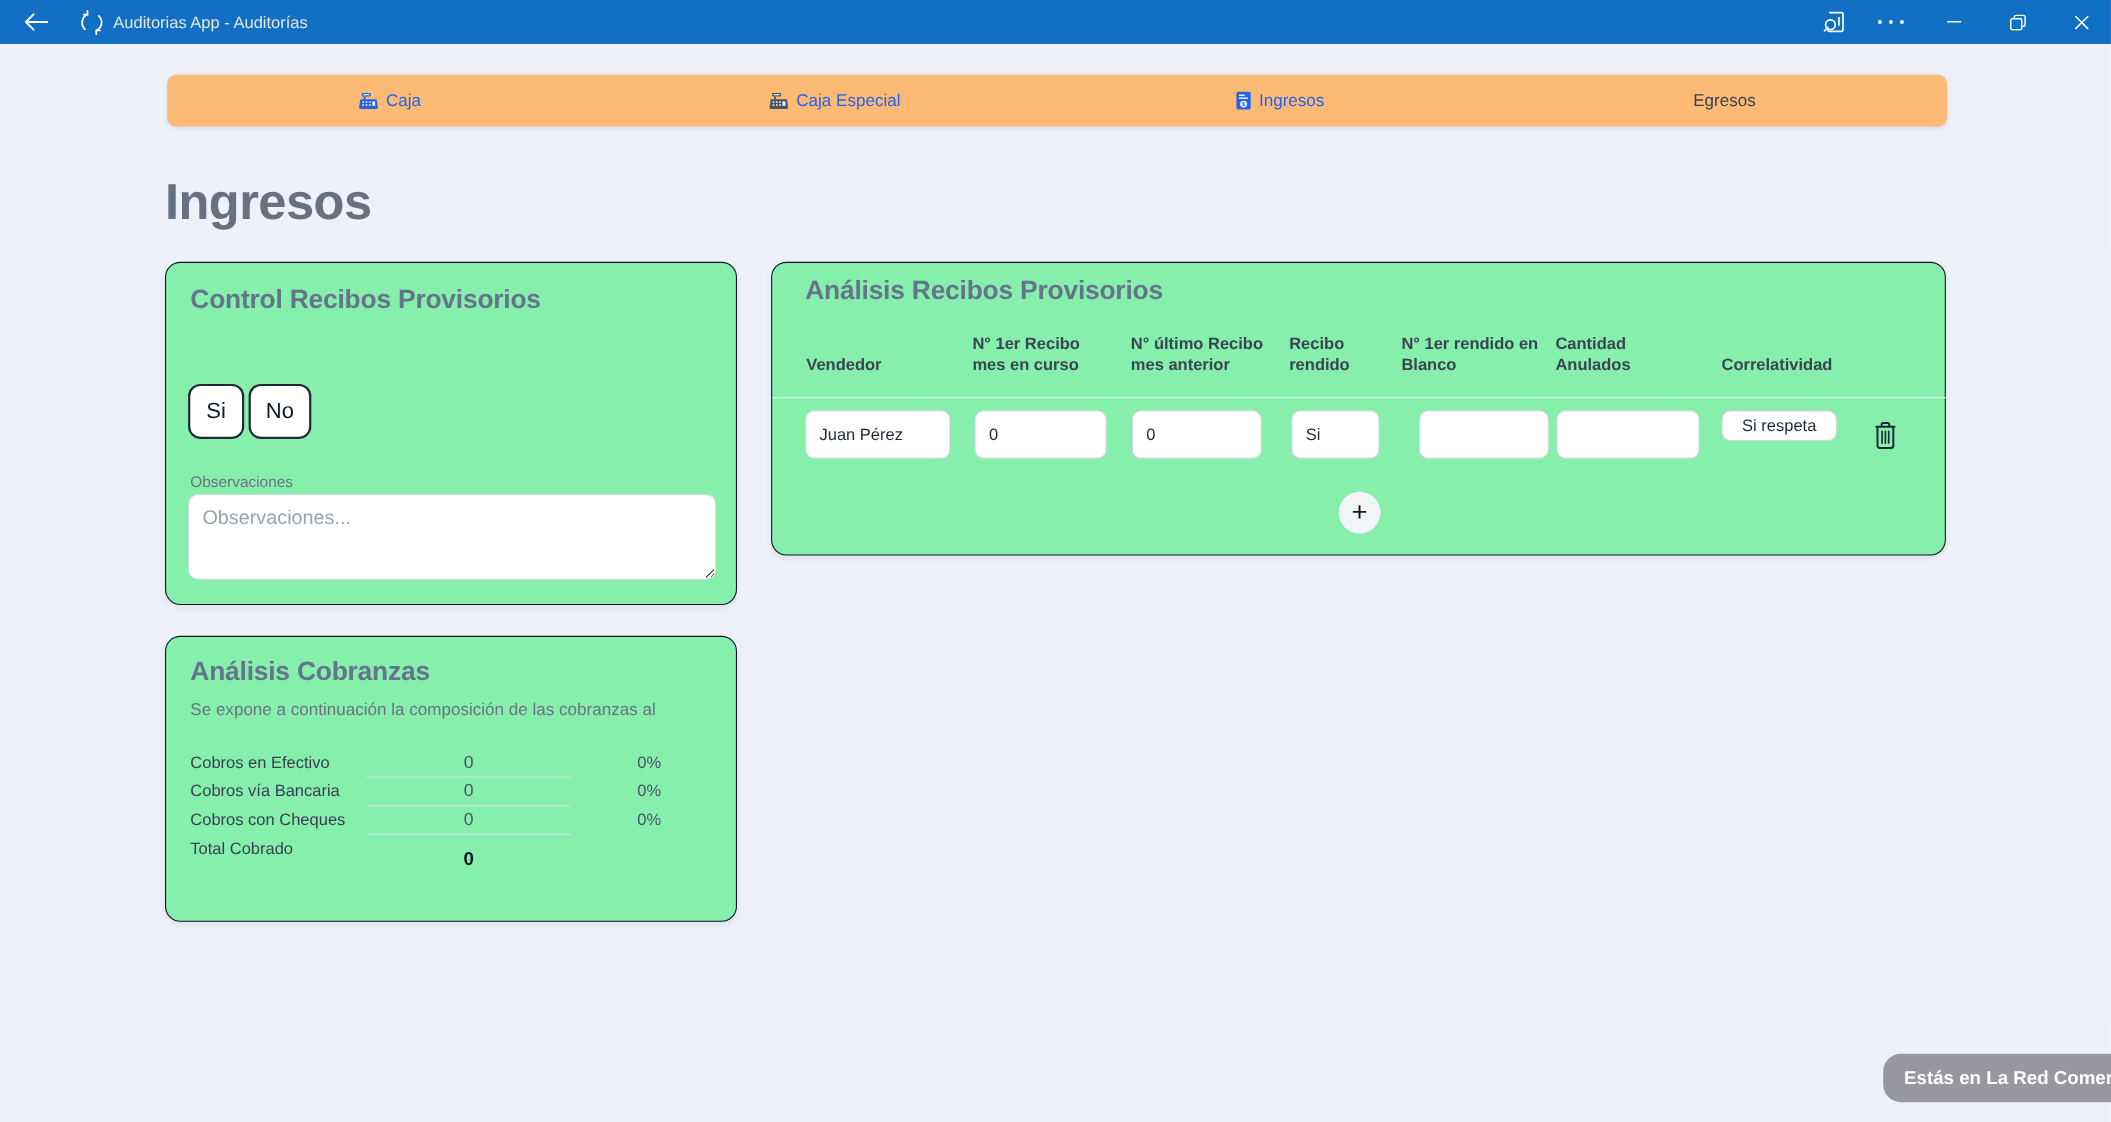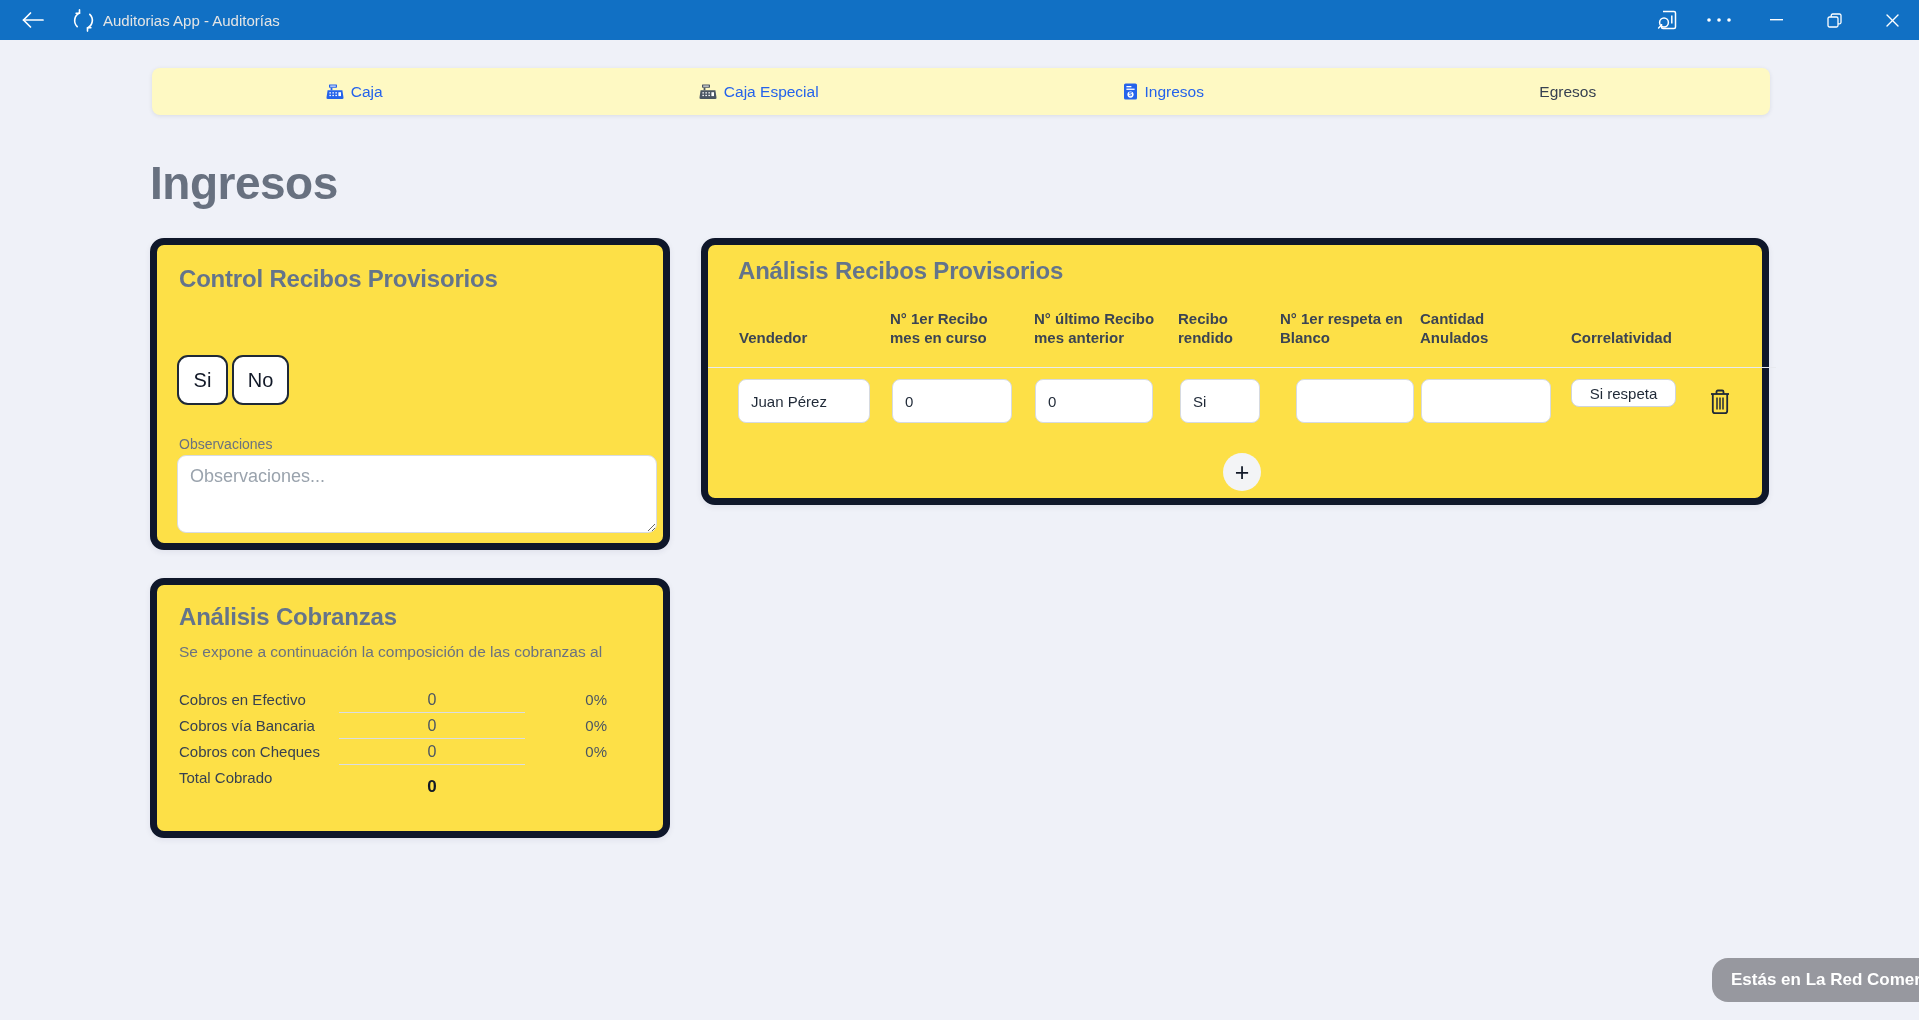--- a/index.html
+++ b/index.html
@@ -13,31 +13,31 @@
   .tb-back { left:10px; }
   .tb-refresh { left:60px; }
   .tb-title { position:absolute; left:103px; top:0; height:40px; display:flex; align-items:center; font-size:15px; color:#e5e5e5; }
   .tb-search { left:1644px; }
   .tb-ellipsis { left:1696px; }
   .tb-min { left:1753px; }
   .tb-restore { left:1811px; }
   .tb-close { left:1869px; }
 
   
-  .navcard { position:absolute; left:152px; top:68px; width:1618px; height:47px; background:#fef9c3; border-radius:8px;
+  .navcard { position:absolute; left:152px; top:68px; width:1618px; height:47px; background:#fdba74; border-radius:8px;
              box-shadow:0 1px 4px rgba(30,35,70,.10); display:flex; }
   .navtab { flex:1 1 0; display:flex; align-items:center; justify-content:center; gap:7px; font-size:15.5px; font-weight:500; cursor:pointer; }
   .navtab .lbl-blue { color:#2563eb; }
   .navtab .lbl-dark { color:#374151; }
 
   
   .h1 { position:absolute; left:150px; top:156px; font-size:46px; font-weight:800; color:#687180; letter-spacing:-0.5px; }
 
   
-  .card { position:absolute; background:#fde047; border:7px solid #0f172a; border-radius:14px; box-shadow:0 2px 6px rgba(30,35,70,.07);text-decoration:underline; }
+  .card { position:absolute; background:#86efac; border:1px solid #0f172a; border-radius:14px; box-shadow:0 2px 6px rgba(30,35,70,.07);text-decoration:underline; }
   .card-control   { left:150px; top:238px; width:520px; height:312px; }
   .card-recibos   { left:701px; top:238px; width:1068px; height:267px; }
   .card-cobranzas { left:150px; top:578px; width:520px; height:260px; }
   .card-title { font-size:24px; font-weight:700; color:#64748b; letter-spacing:-0.2px; }
 
   
   .card-control .card-title { position:absolute; left:22px; top:20px; }
   .ctl-question { position:absolute; left:22px; top:60px; width:476px; font-size:16px; line-height:22px; color:#6b7280; }
   .yn-btn { position:absolute; top:110px; height:50px; background:#fff; border:2px solid #1f2937; border-radius:11px;
             font-family:"Liberation Sans",sans-serif; font-size:20px; color:#111827; cursor:pointer; }
@@ -217,21 +217,21 @@
     <div class="card-title">Análisis Recibos Provisorios</div>
 
     <div class="thead">
       <div class="th" style="left:31px;">Vendedor</div>
       <div class="th" style="left:182px;">N° 1er Recibo
 mes en curso</div>
       <div class="th" style="left:326px;">N° último Recibo
 mes anterior</div>
       <div class="th" style="left:470px;">Recibo
 rendido</div>
-      <div class="th" style="left:572px;">N° 1er respeta en
+      <div class="th" style="left:572px;">N° 1er rendido en
 Blanco</div>
       <div class="th" style="left:712px;">Cantidad
 Anulados</div>
       <div class="th" style="left:863px;">Correlatividad</div>
     </div>
     <div class="tdivider"></div>
 
     <div class="trow">
       <input class="cell-input" style="left: 30px; width: 132px;" value="Juan Pérez">
       <input class="cell-input" style="left: 184px; width: 120px;" value="0">

